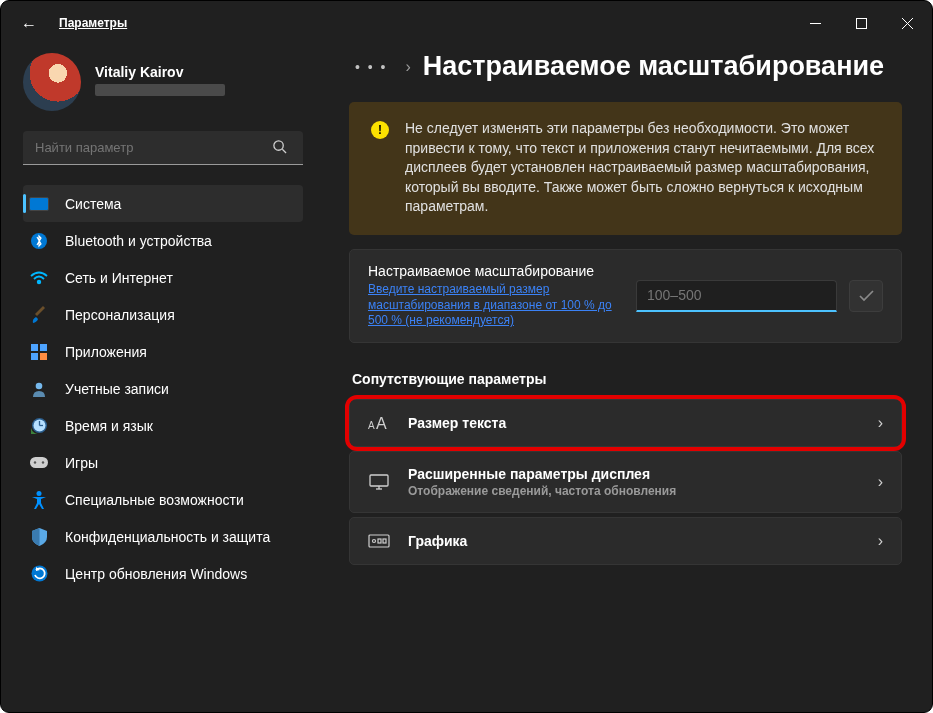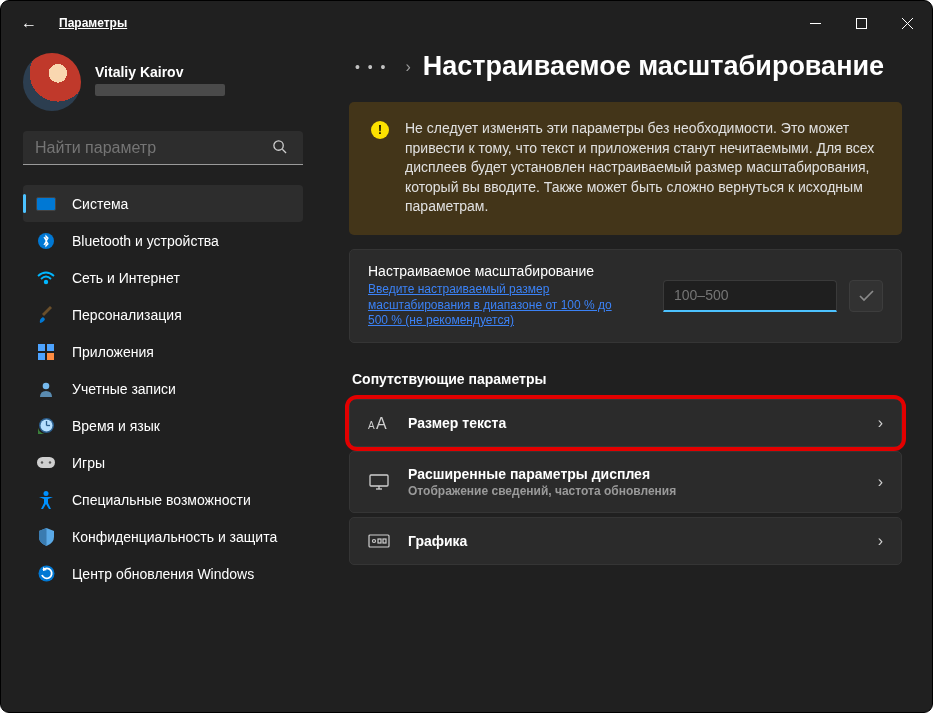--- a/index.html
+++ b/index.html
@@ -11,39 +11,39 @@
   .winbtns { display:flex; }
   .winbtn { width:46px; height:32px; display:flex; align-items:center; justify-content:center; cursor:pointer; }
   .winbtn svg { display:block; }
   .body { display:flex; height:calc(100% - 44px);gap:22px; }
   .sidebar { width:308px; padding:4px 6px 0 22px; display:flex; flex-direction:column; }
   .profile { display:flex; align-items:center; margin:4px 0 20px 0; }
   .avatar { width:58px; height:58px; border-radius:50%; background:radial-gradient(circle at 60% 35%, #f9d7b0 0 18%, #c0392b 18% 55%, #2c3e50 55% 100%); margin-right:14px; }
   .pname { font-size:14px; font-weight:600; }
   .email-blur { margin-top:4px; }
   .search-box { position:relative; margin-bottom:20px; }
-  .search-box input { width:280px; height:34px; background:#2d2d2d; border:none; border-bottom:1px solid #9a9a9a; color:#86efac; padding:0 36px 0 12px; font-size:16px; outline:none; border-radius:4px 4px 0 0; }
+  .search-box input { width:280px; height:34px; background:#2d2d2d; border:none; border-bottom:1px solid #9a9a9a; color:#86efac; padding:0 36px 0 12px; font-size:13px; outline:none; border-radius:4px 4px 0 0; }
   .search-box .sicon { position:absolute; right:16px; top:8px; color:#cfcfcf; }
   .nav { list-style:none; }
-  .nav li { display:flex; align-items:center; height:37px; padding:0 13px; font-size:14px; border-radius:4px; cursor:pointer; position:relative; }
+  .nav li { display:flex; align-items:center; height:37px; padding:0 6px; font-size:14px; border-radius:4px; cursor:pointer; position:relative; }
   .nav li.active { background:#2d2d2d; }
   .nav li.active::before { content:""; position:absolute; left:0; top:9px; bottom:9px; width:3px; background:#4cc2ff; border-radius:2px; }
   .nav .nicon { width:20px; height:20px; margin-right:16px; display:flex; align-items:center; justify-content:center; font-size:16px; }
   .main { flex:1; padding:4px 30px 0 18px; overflow:auto; }
   .crumb { display:flex; align-items:center; margin:2px 0 20px 0; }
   .dots { font-size:14px; color:#c2c2c2; letter-spacing:2px; padding:2px 6px; }
   .chev { color:#9a9a9a; margin:0 12px; }
   .h1 { font-size:27px; font-weight:600; }
   .warning { background:#433519; border-radius:5px; padding:17px 20px 18px 22px; display:flex; gap:16px; margin-bottom:14px; }
   .wicon { width:18px; height:18px; border-radius:50%; background:#fce100; display:flex; align-items:center; justify-content:center; color:#000; font-size:12px; font-weight:bold; flex-shrink:0; margin-top:2px; }
   .warning p { font-size:14px; line-height:1.4; color:#e0e0e0; }
   .card { background:#2b2b2b; border:1px solid #353535; border-radius:5px; padding:13px 18px; display:flex; align-items:center; }
   .custom-scale .cslabel { font-size:14px; }
   .cssub { font-size:12px; color:#3b82f6; margin-top:3px; line-height:1.3; max-width:260px;text-decoration:underline; }
-  .cinput { width:174px; height:32px; background:#1f1f1f; border:1px solid #3a3a3a; border-bottom:2px solid #4cc2ff; color:#9a9a9a; font-size:14px; padding:0 10px; border-radius:4px 4px 0 0; outline:none; margin-left:auto; }
+  .cinput { width:201px; height:32px; background:#1f1f1f; border:1px solid #3a3a3a; border-bottom:2px solid #4cc2ff; color:#9a9a9a; font-size:14px; padding:0 10px; border-radius:4px 4px 0 0; outline:none; margin-left:auto; }
   .confirm { width:34px; height:32px; margin-left:12px; background:#323232; border:1px solid #3d3d3d; border-radius:4px; display:flex; align-items:center; justify-content:center; color:#8a8a8a; cursor:pointer; }
   .section-title { font-size:14px; font-weight:600; margin:28px 0 12px 3px; }
   .linkcard { background:#2b2b2b; border:1px solid #353535; border-radius:5px; padding:14px 18px; display:flex; align-items:center; cursor:pointer; margin-bottom:4px; }
   .linkcard .licon { width:22px; color:#cfcfcf; font-size:16px; margin-right:18px; display:flex; justify-content:center; }
   .linkcard .ltext { flex:1; font-size:14px;font-weight:bold; }
   .lsub { display:block; font-size:12px; color:#9a9a9a; margin-top:2px; }
   .linkcard .arrow { color:#cfcfcf; }
   .highlighted { position:relative; }
   .highlighted::after { content:""; position:absolute; inset:-5px; border:4px solid #e30000; border-radius:12px; pointer-events:none; }
 </style>

